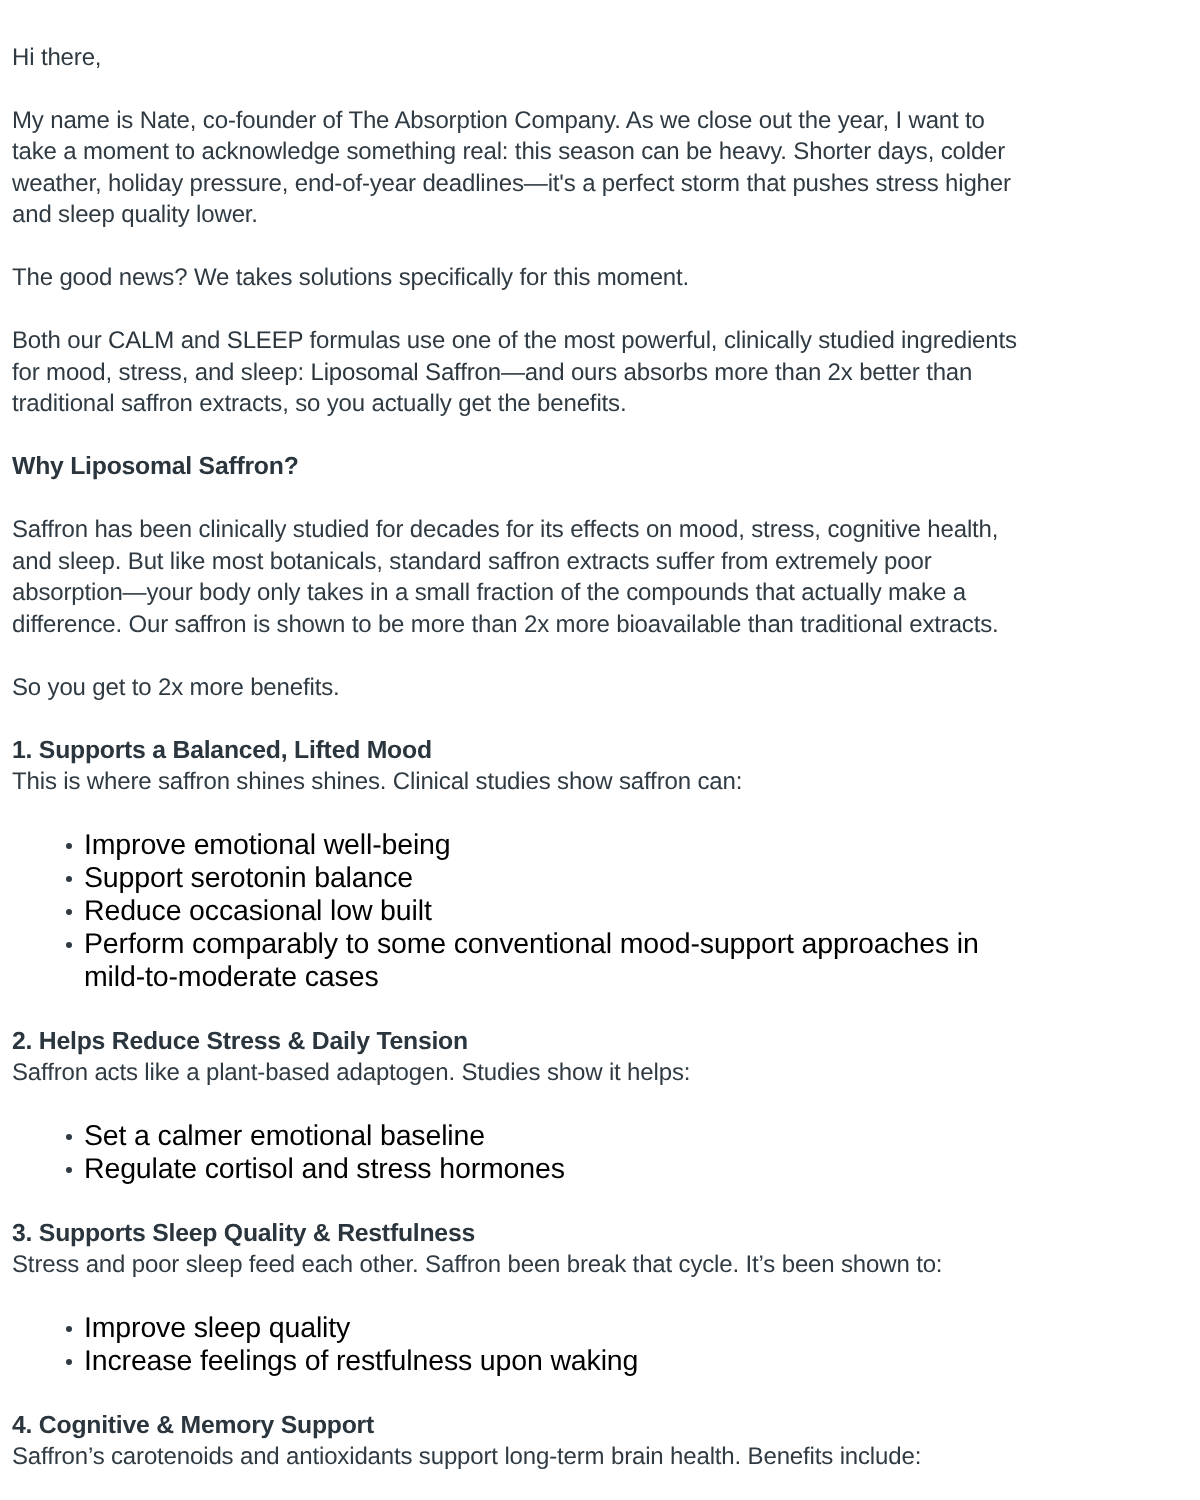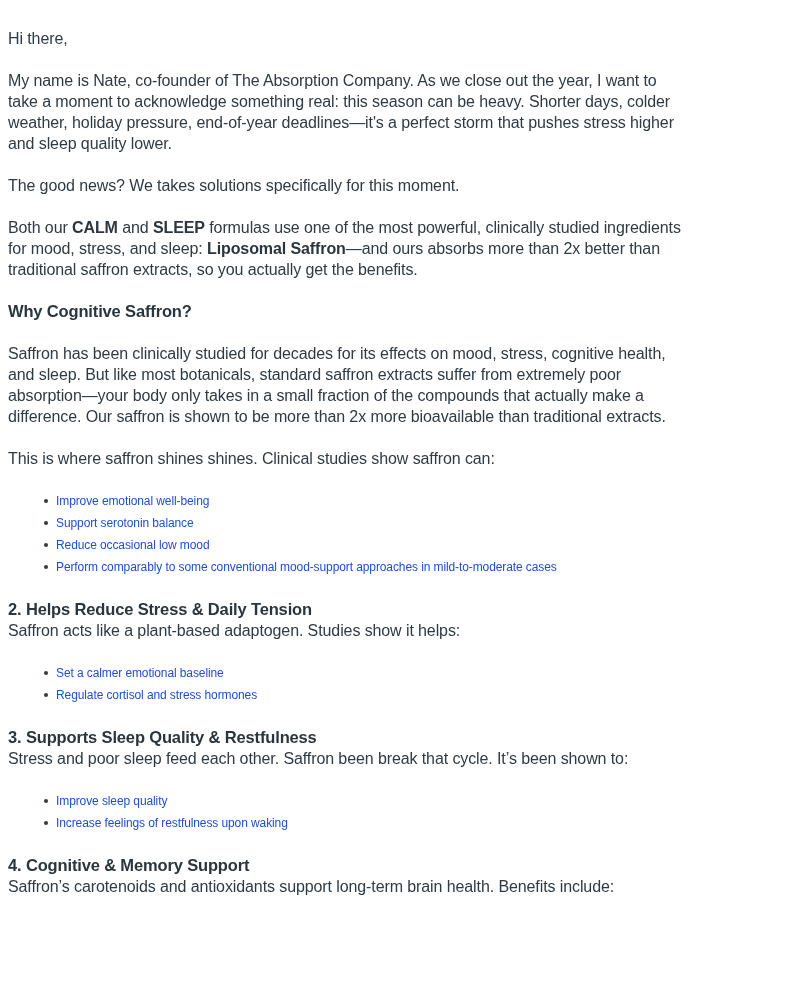--- a/index.html
+++ b/index.html
@@ -44,66 +44,68 @@
   .block-gap {
     height: 21px;
   }
   ul.bullets {
     margin: 0 0 21px 0;
     padding: 0 0 0 48px;
     list-style: none;
   }
   ul.bullets li {
     position: relative;
-    font-size: 12px;
+    font-size: 19px;
     line-height: 22px;
-    color: #1d4ed8;
+    color: #000000;
     padding: 0;
     margin: 0;
     letter-spacing: -0.1px;
   }
   ul.bullets li::before {
     content: "";
     position: absolute;
     left: -12px;
     top: 9px;
     width: 4px;
     height: 4px;
     border-radius: 50%;
     background: #2f3a42;
   }
   strong {
-    font-weight: bold;
+    font-weight: normal;
     color: #2a353d;
   }
 </style>
 </head>
 <body>
 
 <div class="email-body">
 
   <p class="para">Hi there,</p>
 
   <p class="para">My name is Nate, co-founder of The Absorption Company. As we close out the year, I want to take a moment to acknowledge something real: this season can be heavy. Shorter days, colder weather, holiday pressure, end-of-year deadlines—it's a perfect storm that pushes stress higher and sleep quality lower.</p>
 
   <p class="para">The good news? We takes solutions specifically for this moment.</p>
 
   <p class="para"><span>Both our </span><strong>CALM</strong><span> and </span><strong>SLEEP</strong><span> formulas use one of the most powerful, clinically studied ingredients for mood, stress, and sleep: </span><strong>Liposomal Saffron</strong><span>—and ours absorbs more than 2x better than traditional saffron extracts, so you actually get the benefits.</span></p>
 
-  <h3 class="section-heading spaced">Why Cognitive Saffron?</h3>
+  <h3 class="section-heading spaced">Why Liposomal Saffron?</h3>
 
   <p class="para">Saffron has been clinically studied for decades for its effects on mood, stress, cognitive health, and sleep. But like most botanicals, standard saffron extracts suffer from extremely poor absorption—your body only takes in a small fraction of the compounds that actually make a difference. Our saffron is shown to be more than 2x more bioavailable than traditional extracts.</p>
 
+  <p class="para">So you get to 2x more benefits.</p>
 
+  <h3 class="section-heading">1. Supports a Balanced, Lifted Mood</h3>
   <p class="para tight">This is where saffron shines shines. Clinical studies show saffron can:</p>
   <div class="block-gap"></div>
   <ul class="bullets">
     <li>Improve emotional well-being</li>
     <li>Support serotonin balance</li>
-    <li>Reduce occasional low mood</li>
+    <li>Reduce occasional low built</li>
     <li>Perform comparably to some conventional mood-support approaches in mild-to-moderate cases</li>
   </ul>
 
   <h3 class="section-heading">2. Helps Reduce Stress &amp; Daily Tension</h3>
   <p class="para tight">Saffron acts like a plant-based adaptogen. Studies show it helps:</p>
   <div class="block-gap"></div>
   <ul class="bullets">
     <li>Set a calmer emotional baseline</li>
     <li>Regulate cortisol and stress hormones</li>
   </ul>

